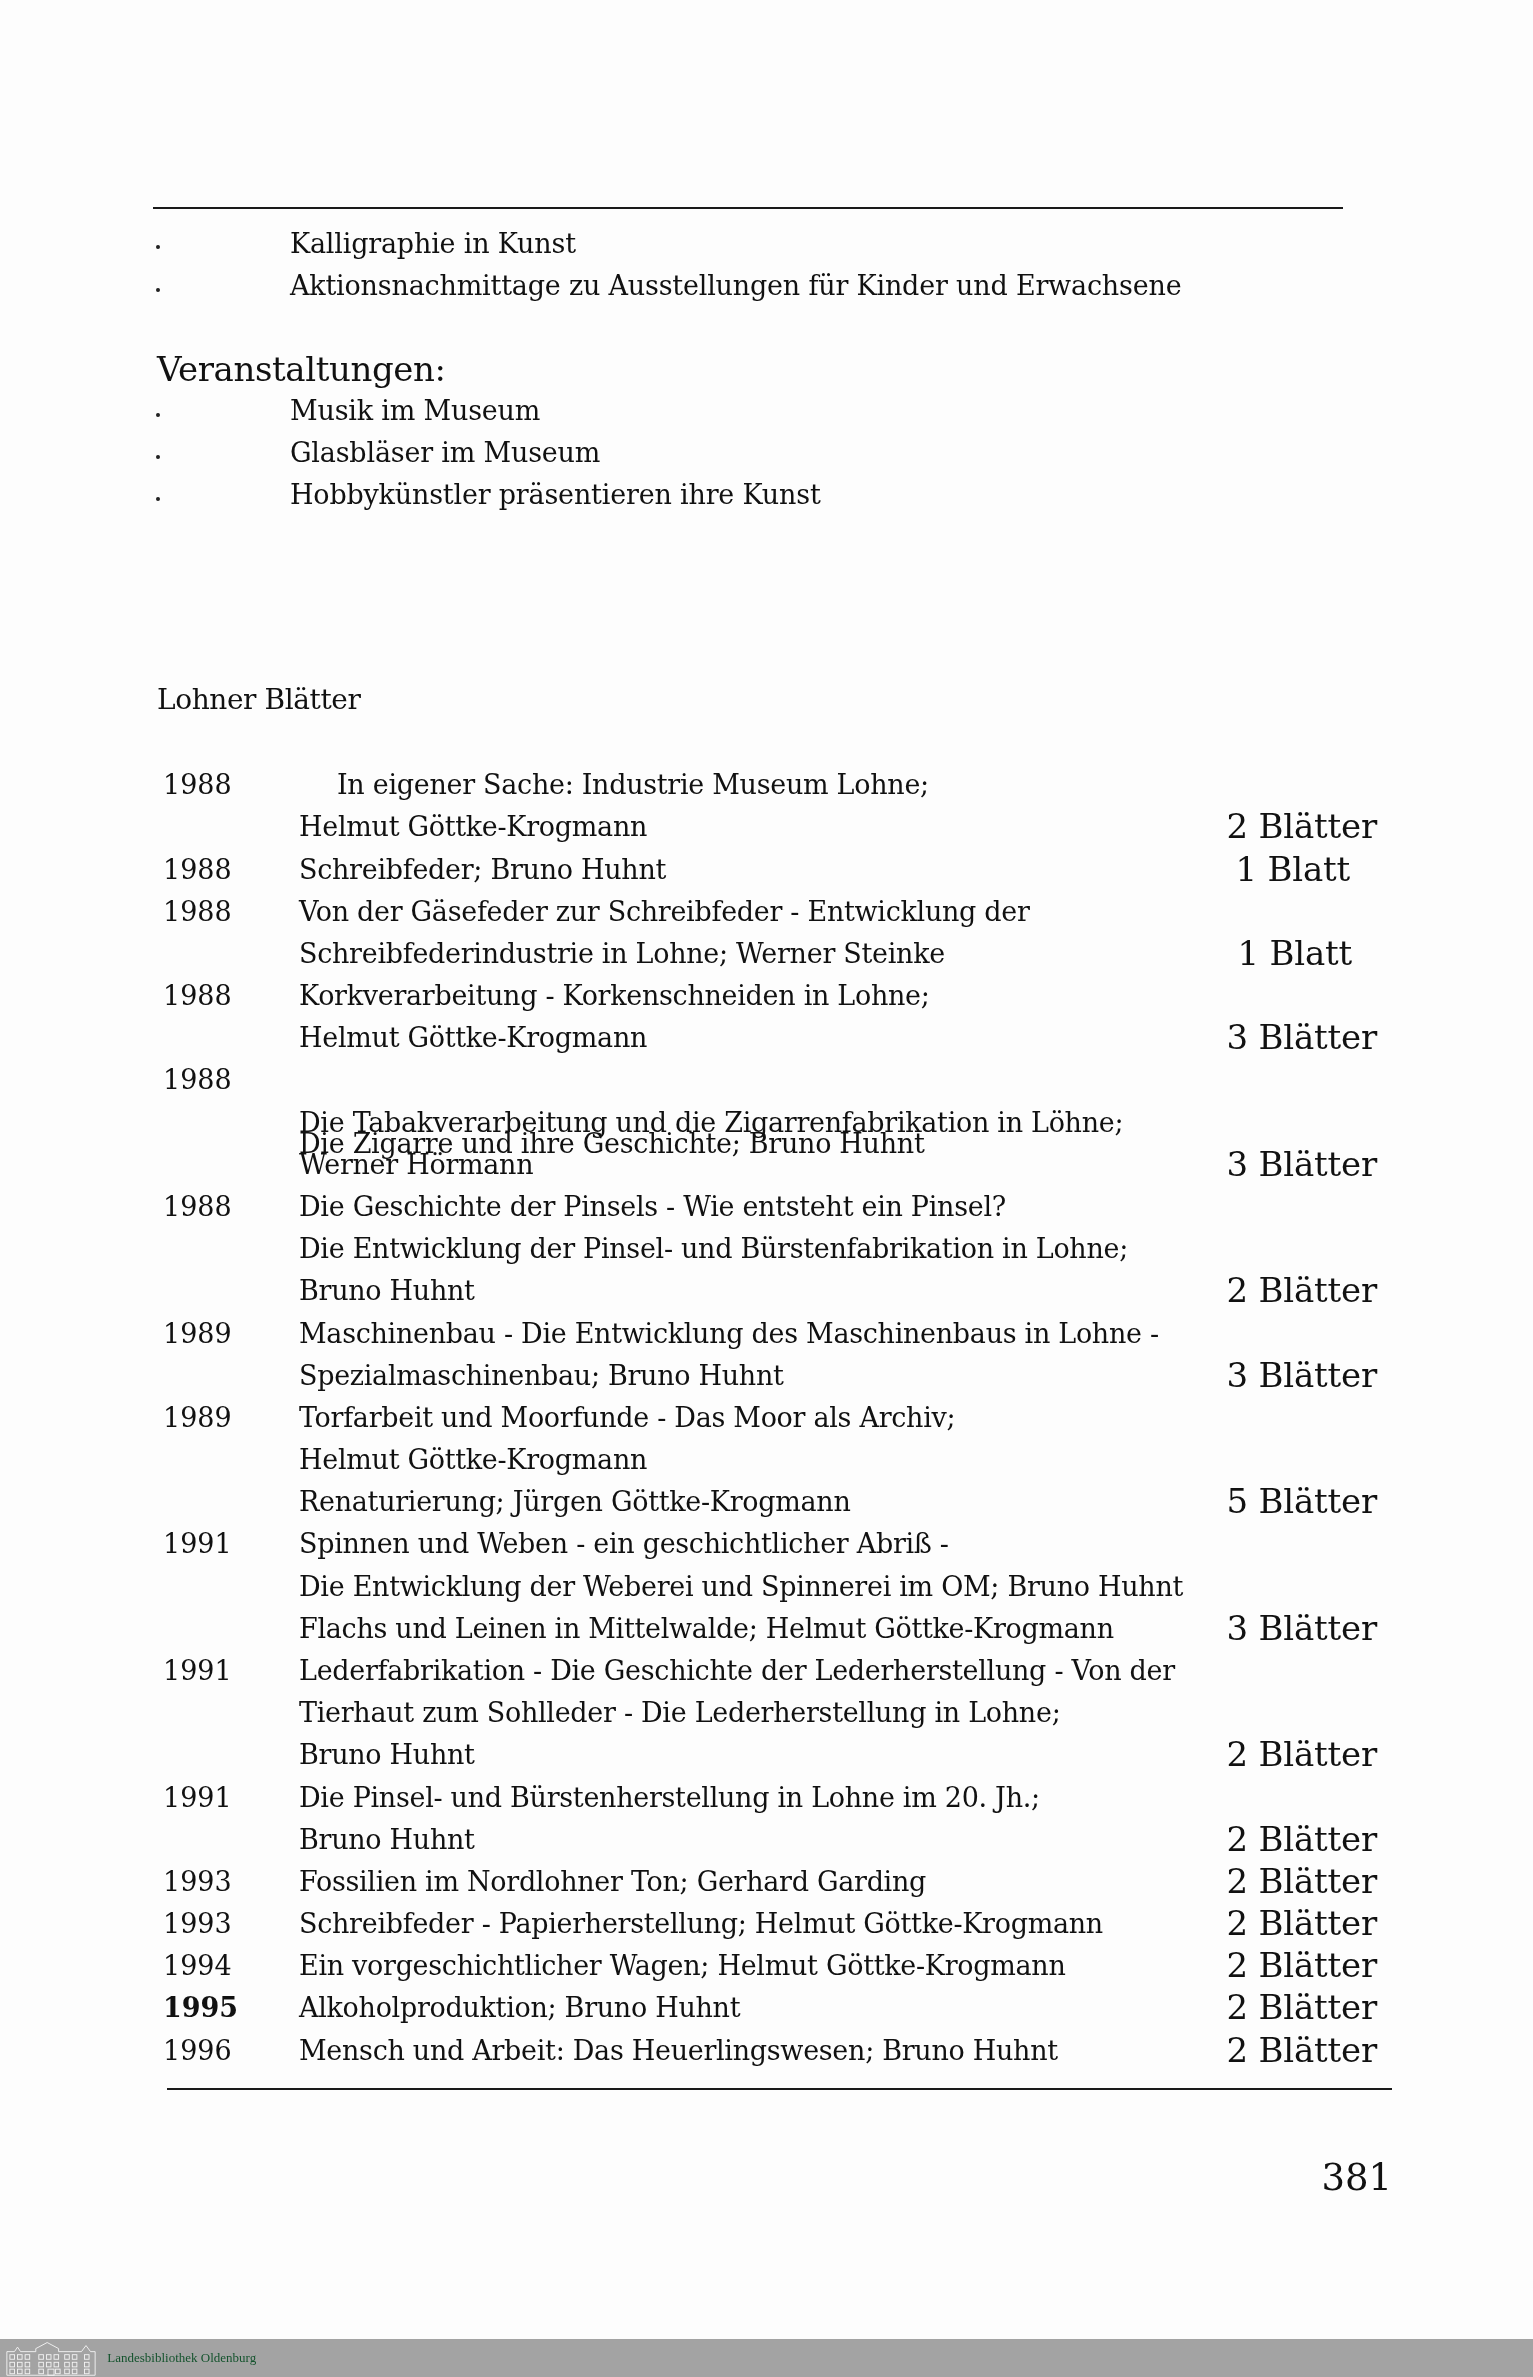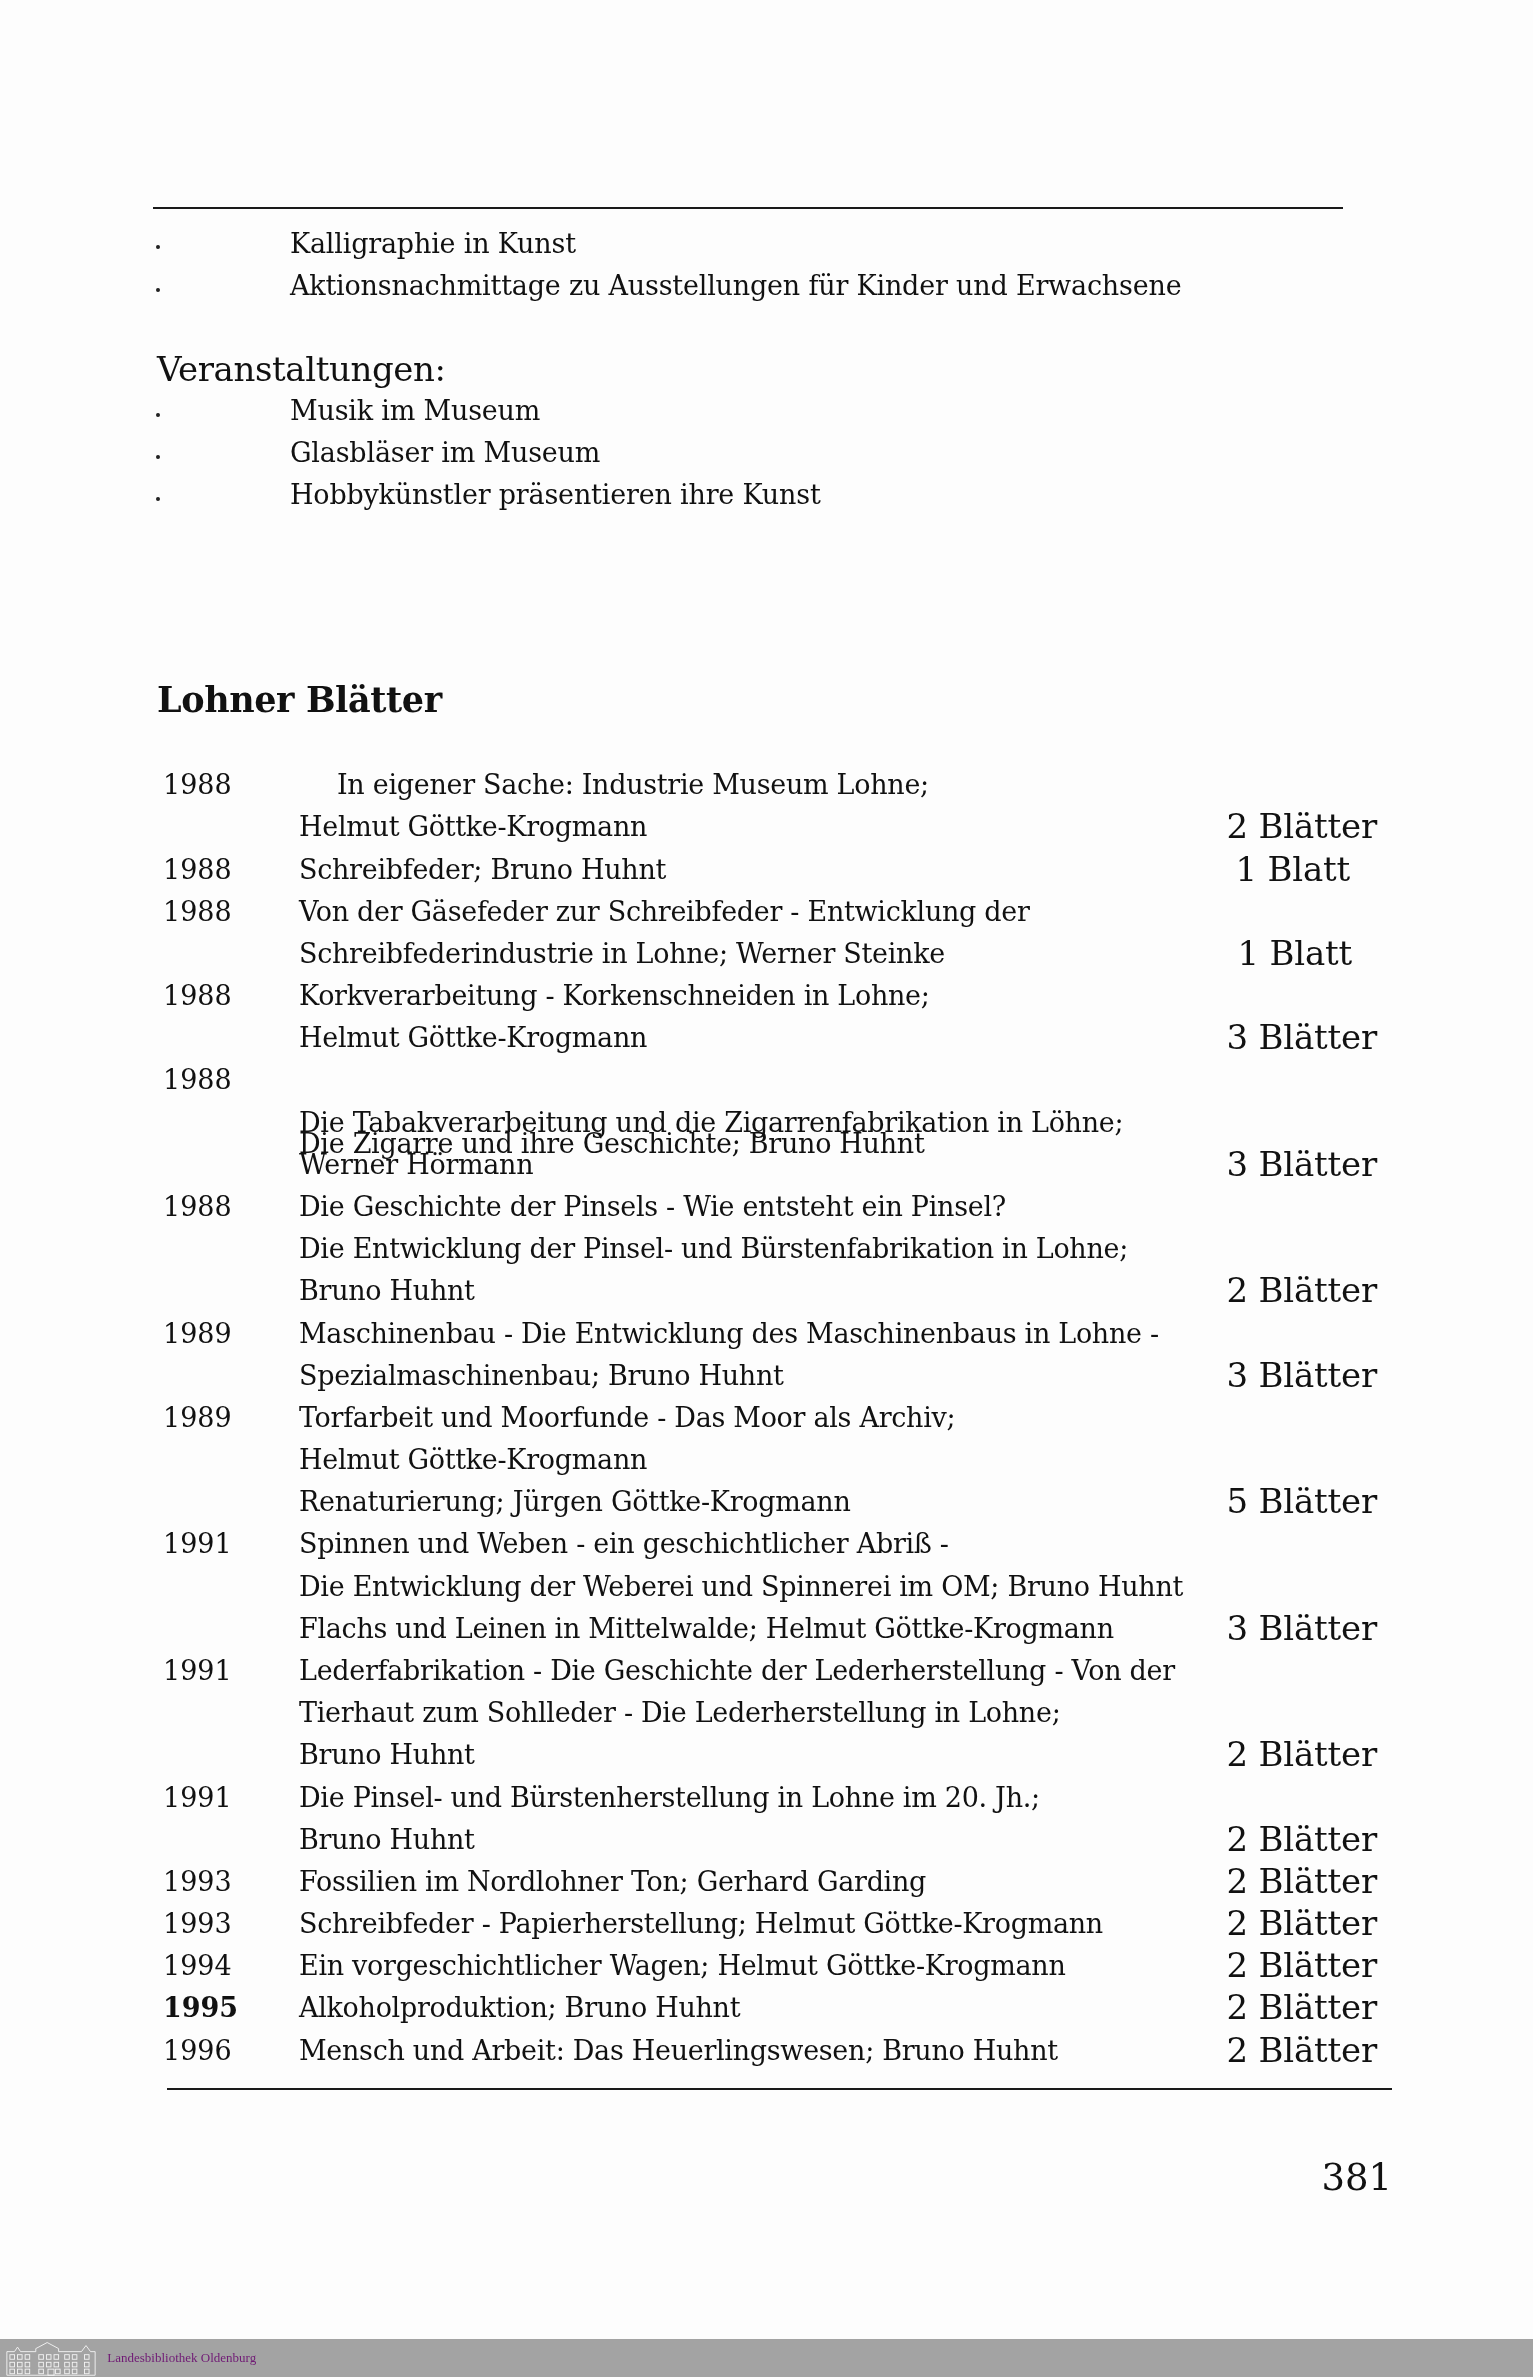--- a/index.html
+++ b/index.html
@@ -5,32 +5,32 @@
   html, body { margin: 0; padding: 0; }
   body {
     width: 1534px; height: 2377px; position: relative; overflow: hidden;
     background: #fdfdfd; color: #111;
     font-family: "DejaVu Serif", "Liberation Serif", serif;
   }
   .rule { position: absolute; height: 2.3px; background: #1a1a1a; }
   .line { position: absolute; font-size: 27px; line-height: 31px; white-space: nowrap; letter-spacing: -0.2px; }
   .bullet { position: absolute; width: 3.8px; height: 3.8px; border-radius: 50%; background: #222; }
   .heading-large { position: absolute; font-size: 34px; line-height: 38px; white-space: nowrap; letter-spacing: -0.4px; }
-  .heading-bold { position: absolute; font-size: 35px; line-height: 32px; font-weight: bold; white-space: nowrap; letter-spacing: -0.4px; }
+  .heading-bold { position: absolute; font-size: 28px; line-height: 32px; font-weight: normal; white-space: nowrap; letter-spacing: -0.4px; }
   .year { position: absolute; left: 163px; font-size: 27px; line-height: 31px; }
   .title { position: absolute; left: 299px; font-size: 27px; line-height: 31px; white-space: nowrap; letter-spacing: -0.3px; }
   .pages { position: absolute; right: 157px; font-size: 34px; line-height: 31px; white-space: nowrap; text-align: left; letter-spacing: -0.2px; }
   .page-number { position: absolute; right: 142px; top: 2157px; font-size: 37px; line-height: 41px; }
   .footer-bar {
     position: absolute; left: 0; top: 2339px; width: 1534px; height: 38px;
     background: #a3a3a3; display: flex; align-items: center;
   }
   .footer-logo { width: 92px; height: 35px; margin-left: 4.6px; }
   .footer-label {
-    font-family: "Liberation Serif", serif; color: #701a75; font-size: 13px; margin-left: 10.7px;
+    font-family: "Liberation Serif", serif; color: #14532d; font-size: 13px; margin-left: 10.7px;
   }
 </style>
 </head>
 <body>
 
 <div class="rule" style="left:153px; top:207px; width:1190px;"></div>
 
 <div class="bullet" style="left:156px; top:245px;"></div>
 <div class="line" style="left:290px; top:228px;">Kalligraphie in Kunst</div>
 <div class="bullet" style="left:156px; top:288px;"></div>

